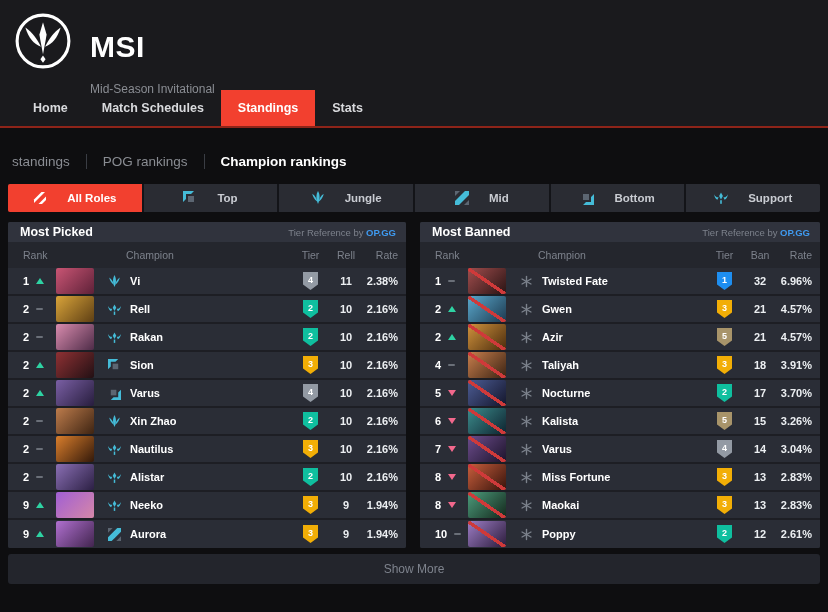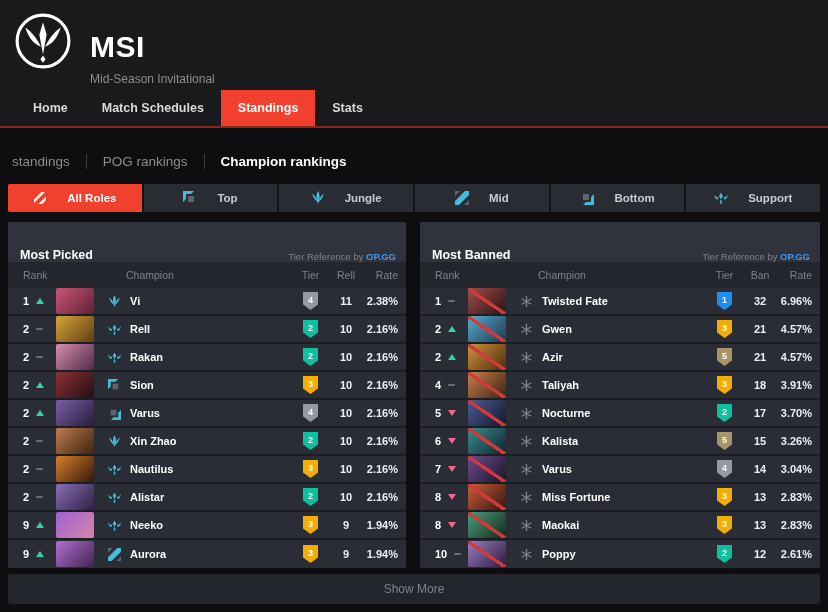--- a/index.html
+++ b/index.html
@@ -9,41 +9,41 @@
     font-family:"Liberation Sans", sans-serif;
     color:#e8e9ec;
     overflow:hidden;
   }
   
   .topbar { background:#1a1a1d; padding:10px 0 0 14px; height:90px; }
   .topbar-inner { display:flex; align-items:flex-start; }
   .logo { width:58px; height:58px; margin-top:2px; }
   .title-block { margin-left:18px; }
   .page-title { font-size:30px; font-weight:bold; color:#fff; letter-spacing:0.5px; margin-top:20px; }
-  .page-subtitle { font-size:12px; color:#8a8d93; margin-top:8px; }
+  .page-subtitle { font-size:12px; color:#8a8d93; margin-top:18px; }
   
   .nav { background:#1a1a1d; height:38px; display:flex; align-items:stretch; padding-left:16px; border-bottom:2px solid #8e2419; }
   .nav-item { display:flex; align-items:center; gap:7px; padding:0 17px; font-size:12.5px; font-weight:bold; color:#d9dadd; cursor:pointer; }
   .nav-item.active { background:#f2402f; color:#fff; }
   .nav-icon { width:14px; height:14px; display:inline-flex; }
   
   .subnav { margin:26px 8px 0; display:flex; align-items:center; }
   .subnav-item { font-size:13.5px; color:#8a8d93; padding:0 4px; cursor:pointer; }
   .subnav-item.active { color:#fff; font-weight:bold; }
   .subnav-divider { width:1px; height:15px; background:#3a3d44; margin:0 12px; }
   
   .rolebar { margin:15px 8px 0; display:flex; background:#26272e; height:28px; border-radius:2px; overflow:hidden; }
   .role-tab { flex:1; display:flex; align-items:center; justify-content:center; gap:20px; font-size:11.5px; font-weight:bold; color:#c9ccd2; border-right:2px solid #131418; cursor:pointer; background:#2a2c33; }
   .role-tab:last-child { border-right:none; }
   .role-tab.active { background:#f2402f; color:#fff; }
   .role-tab .ricon { width:14px; height:14px; display:inline-flex; }
   
   .tables { margin:10px 8px 0; display:grid; grid-template-columns:398px 400px; gap:14px; }
   .rank-table { background:#2a2d36; border-radius:2px; overflow:hidden; }
-  .table-titlebar { height:40px; background:#30333d; display:flex; align-items:flex-end; justify-content:space-between; padding:0 10px 0 12px; }
+  .table-titlebar { height:20px; background:#30333d; display:flex; align-items:center; justify-content:space-between; padding:0 10px 0 12px; }
   .table-title { font-size:12.5px; font-weight:bold; color:#fff; }
   .tier-ref { font-size:9.5px; color:#7d828c; }
   .tier-ref .opgg { color:#3f9af0; font-weight:bold; cursor:pointer;margin-top:8px; }
   .col-header { height:26px; background:#24262d; display:grid; grid-template-columns:48px 46px 24px 1fr 35px 36px 42px; align-items:center; font-size:10.5px; color:#7d828c; }
   .col-header .c-rank { padding-left:15px; }
   .col-header .c-tier { text-align:center; }
   .col-header .c-count { text-align:center; }
   .col-header .c-rate { text-align:right; padding-right:8px; }
   .t-row { height:28px; display:grid; grid-template-columns:48px 46px 24px 1fr 35px 36px 42px; align-items:center; background:#2a2d36; border-bottom:2px solid #1d1e24; cursor:pointer; }
   .t-row:last-child { border-bottom:none; }

